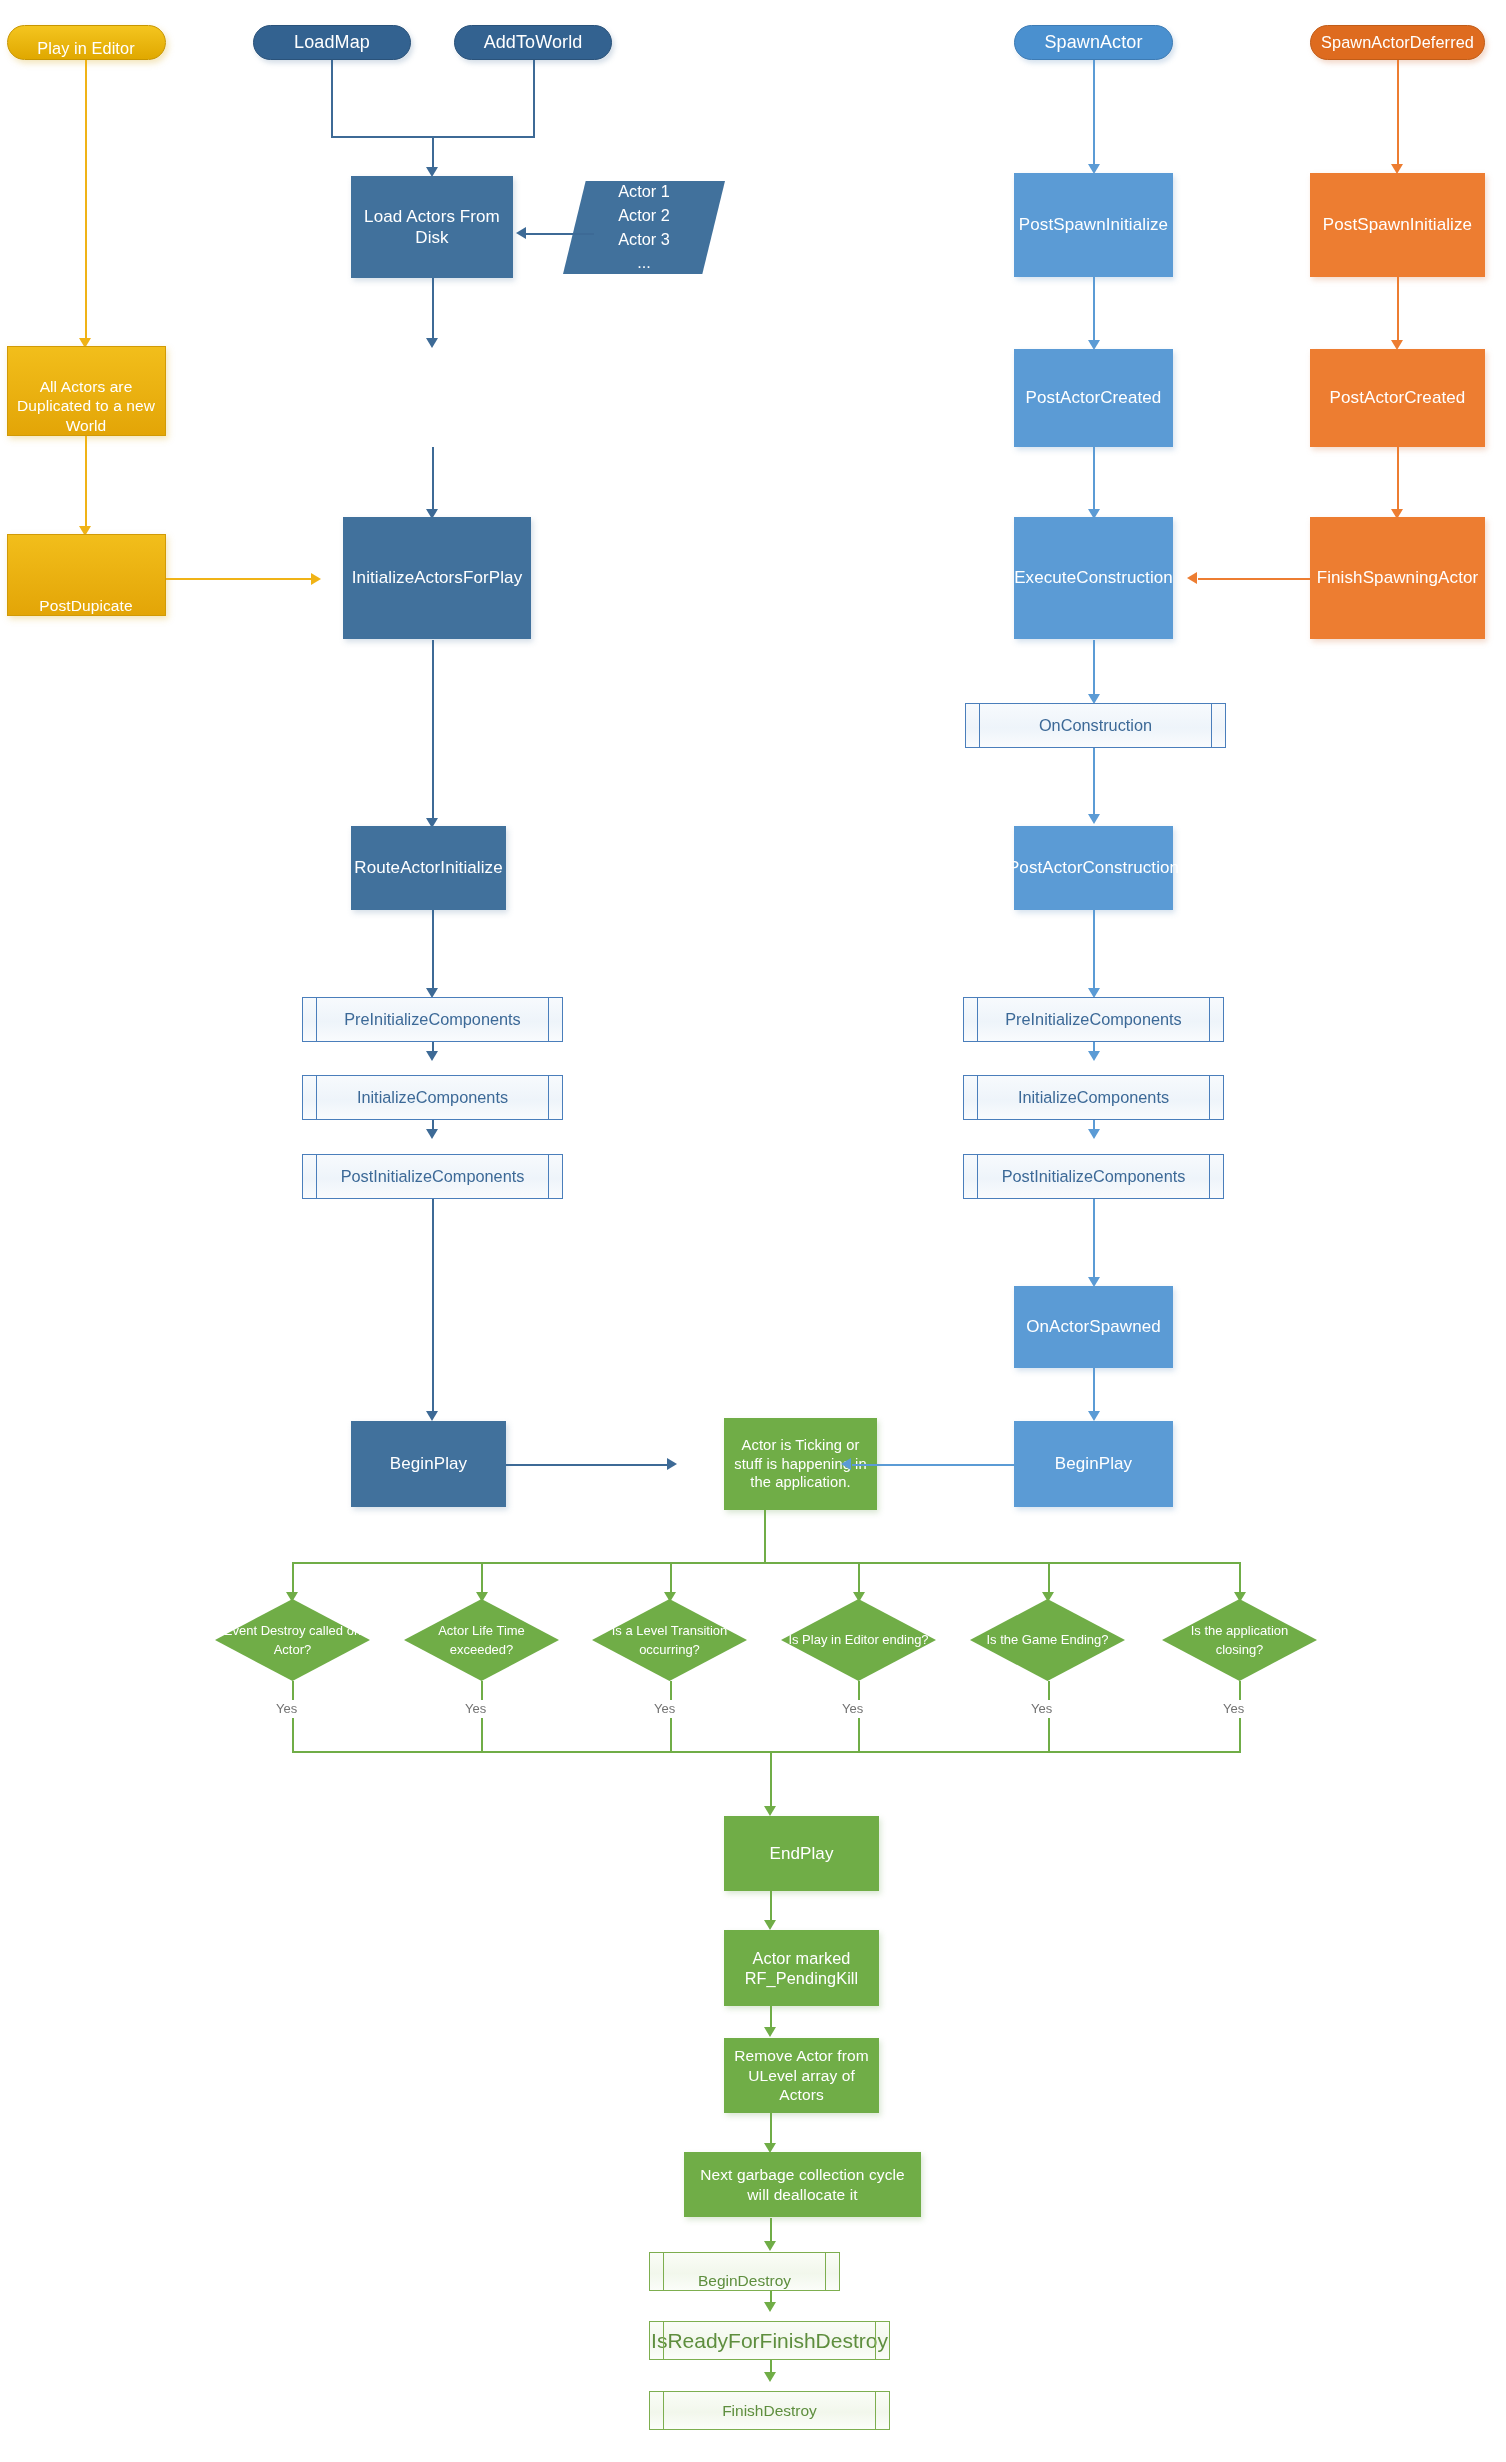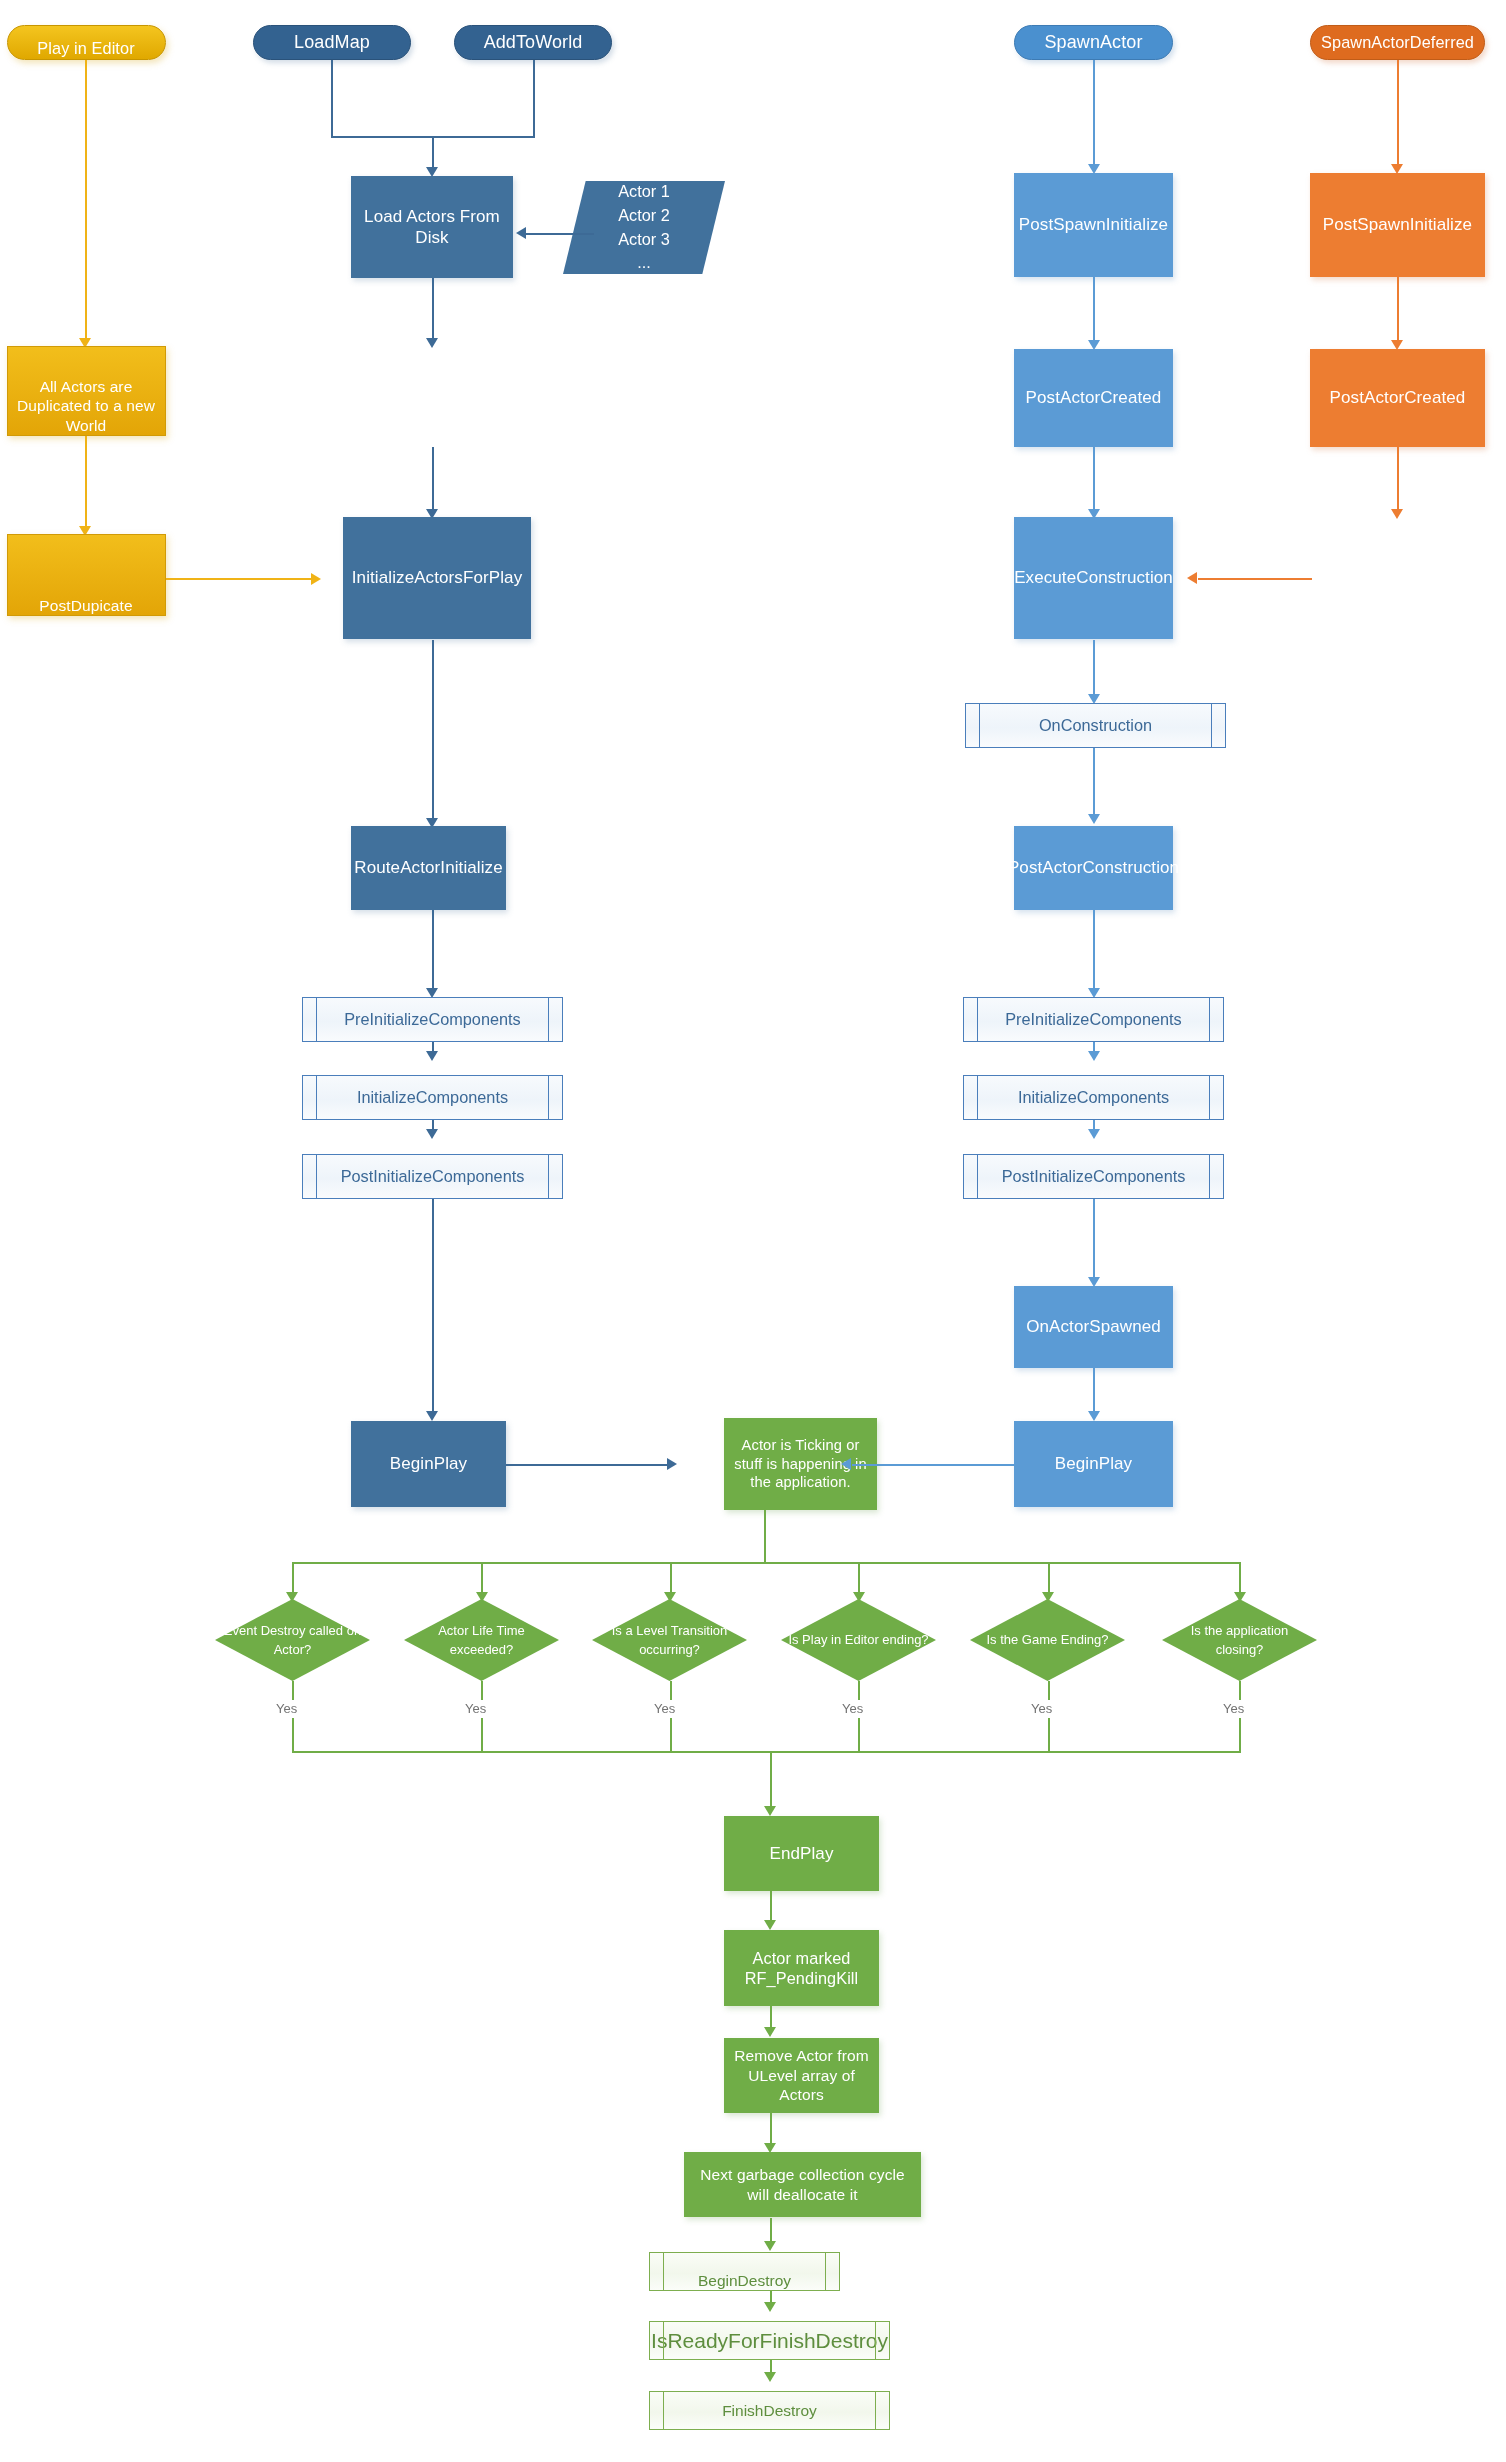--- a/index.html
+++ b/index.html
@@ -265,20 +265,23 @@
   <div class="ln vl b-orange" style="left:1397px;top:277px;height:67px;"></div>
   <div class="arr down ad-orange" style="left:1391px;top:340px;"></div>
 
   <div class="node c-orange" style="left:1310px;top:349px;width:175px;height:98px;font-size:17px;">
     <span>PostActorCreated</span>
   </div>
 
   <div class="ln vl b-orange" style="left:1397px;top:447px;height:65px;"></div>
   <div class="arr down ad-orange" style="left:1391px;top:509px;"></div>
 
+  <div class="node c-orange" style="left:1310px;top:517px;width:175px;height:122px;font-size:17px;">
+    <span>FinishSpawningActor</span>
+  </div>
 
   <div class="ln hl b-orange" style="left:1198px;top:578px;width:114px;"></div>
   <div class="arr left al-orange" style="left:1187px;top:572px;"></div>
 
   <div class="node c-green" style="left:688px;top:1418px;width:153px;height:92px;font-size:14.7px;">
     <span>Actor is Ticking or stuff is happening in the application.</span>
   </div>
 
   <div class="ln hl b-dblue" style="left:506px;top:1464px;width:161px;"></div>
   <div class="arr right ar-dblue" style="left:667px;top:1458px;"></div>

